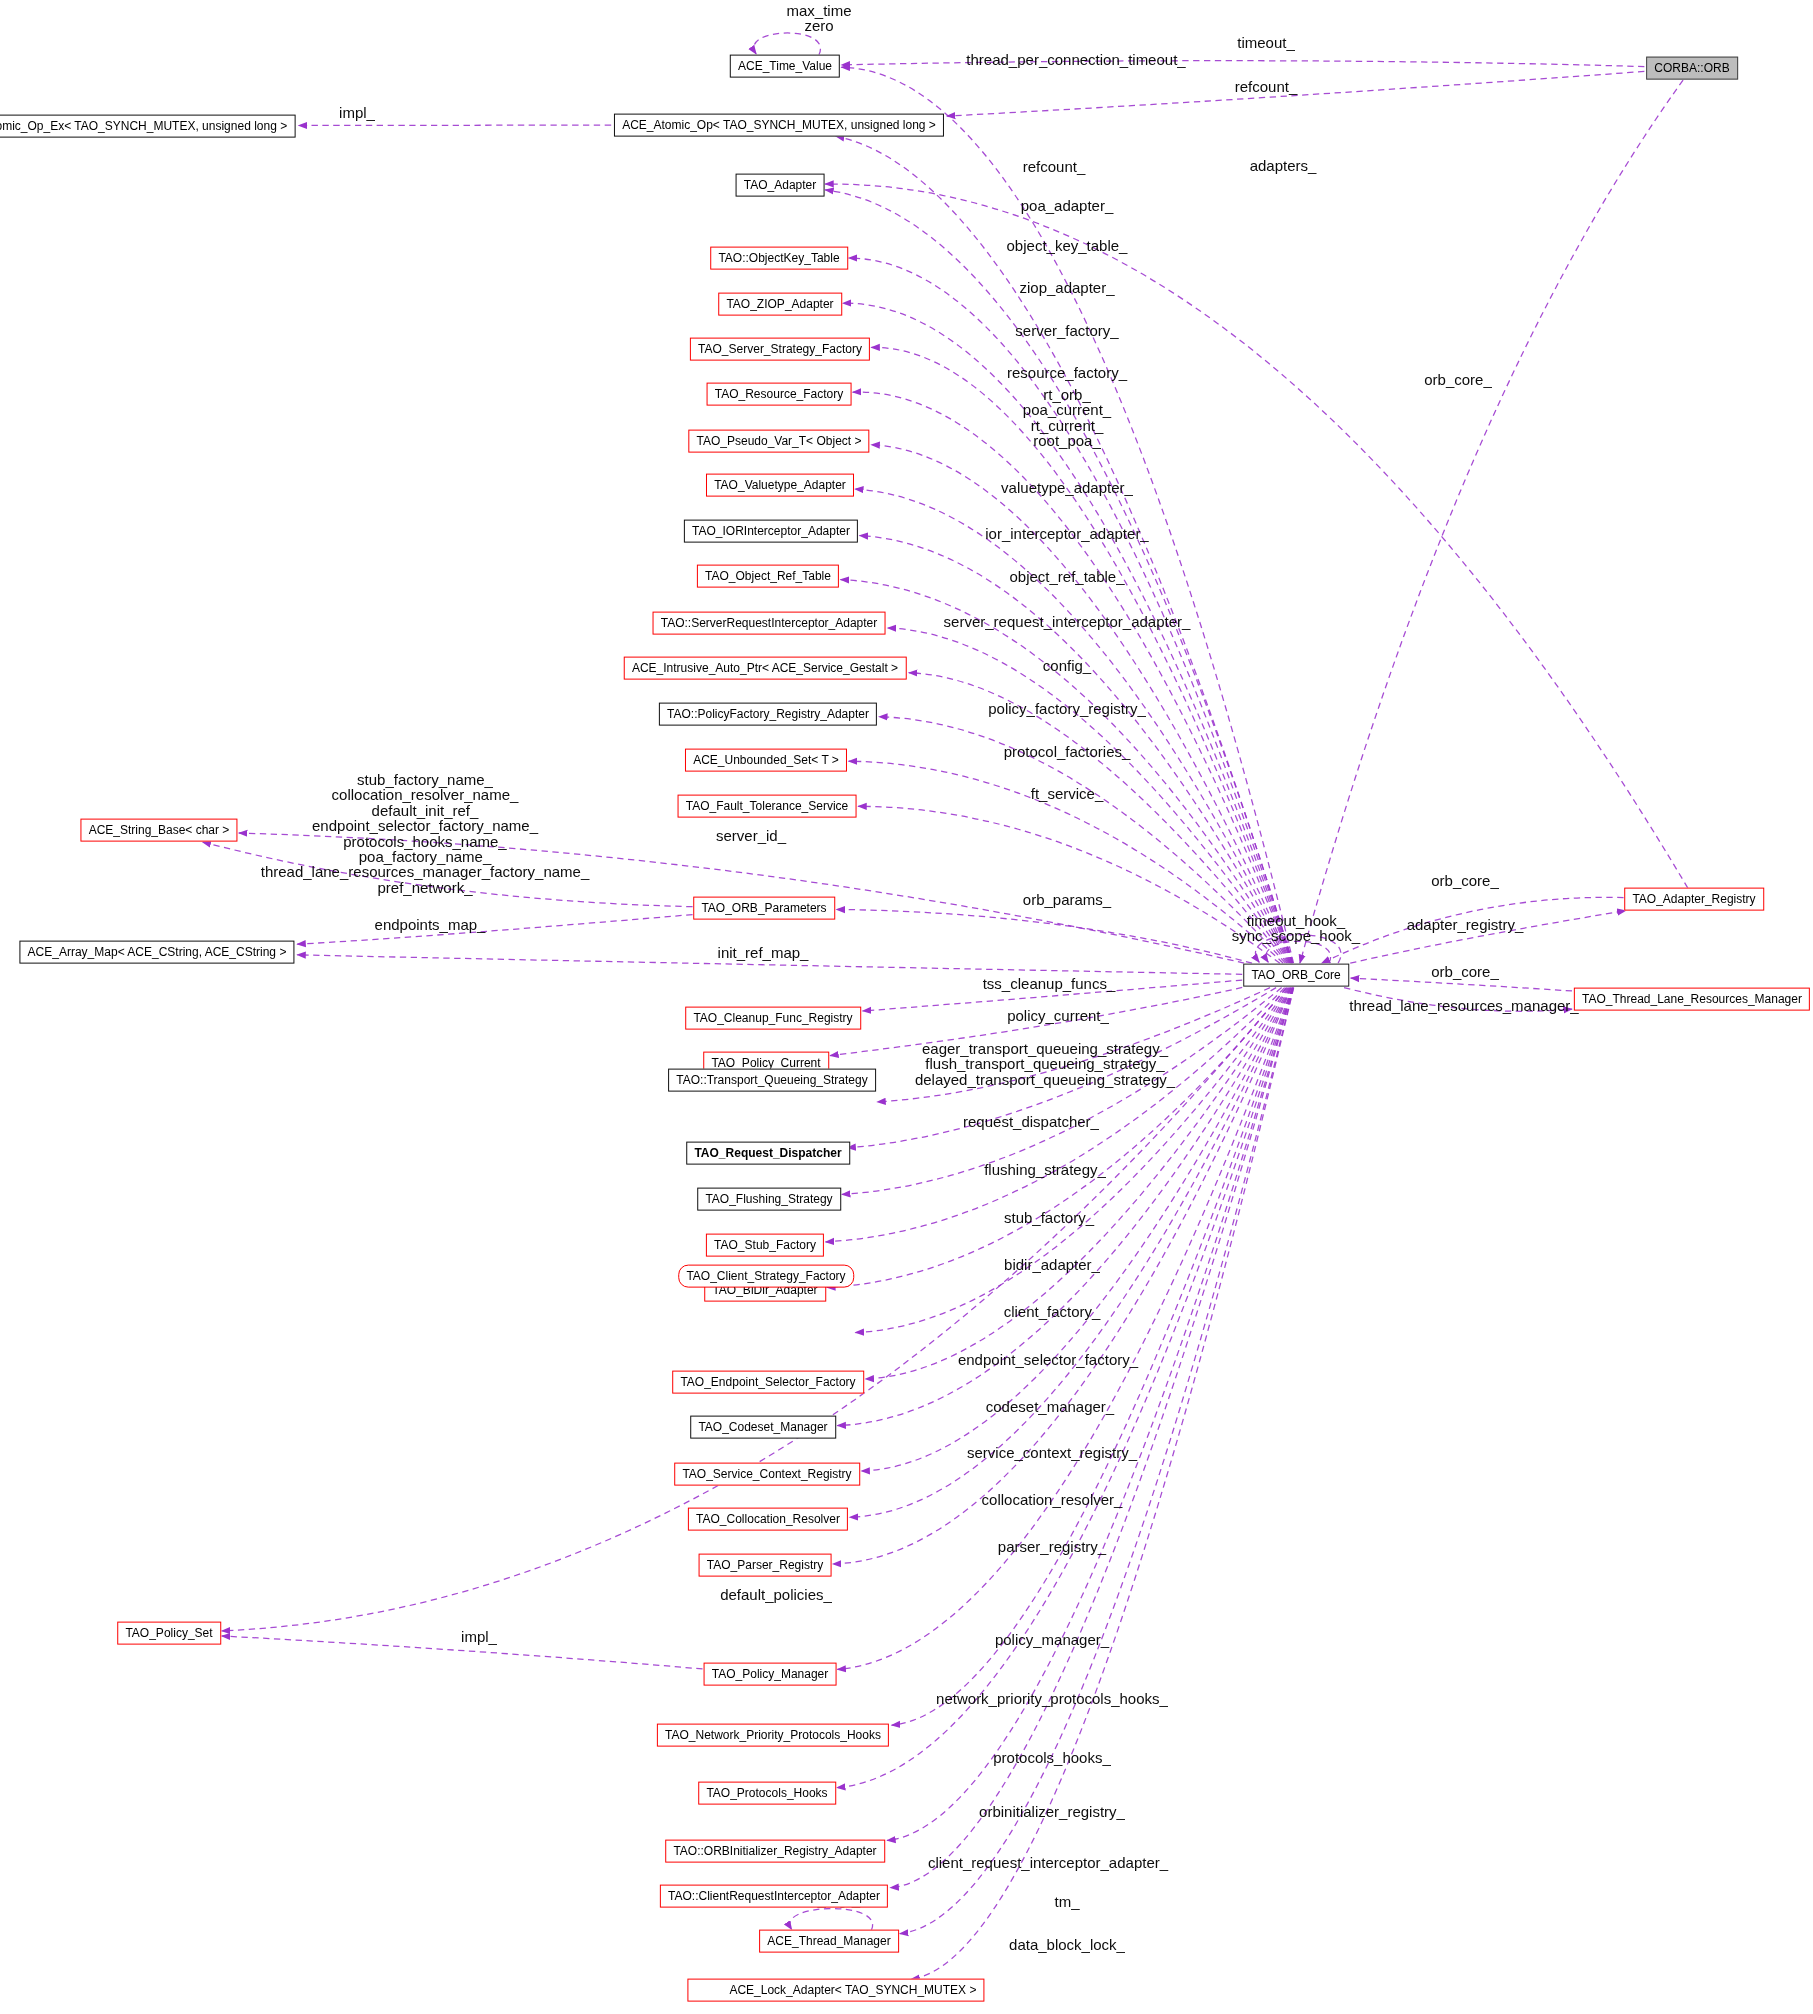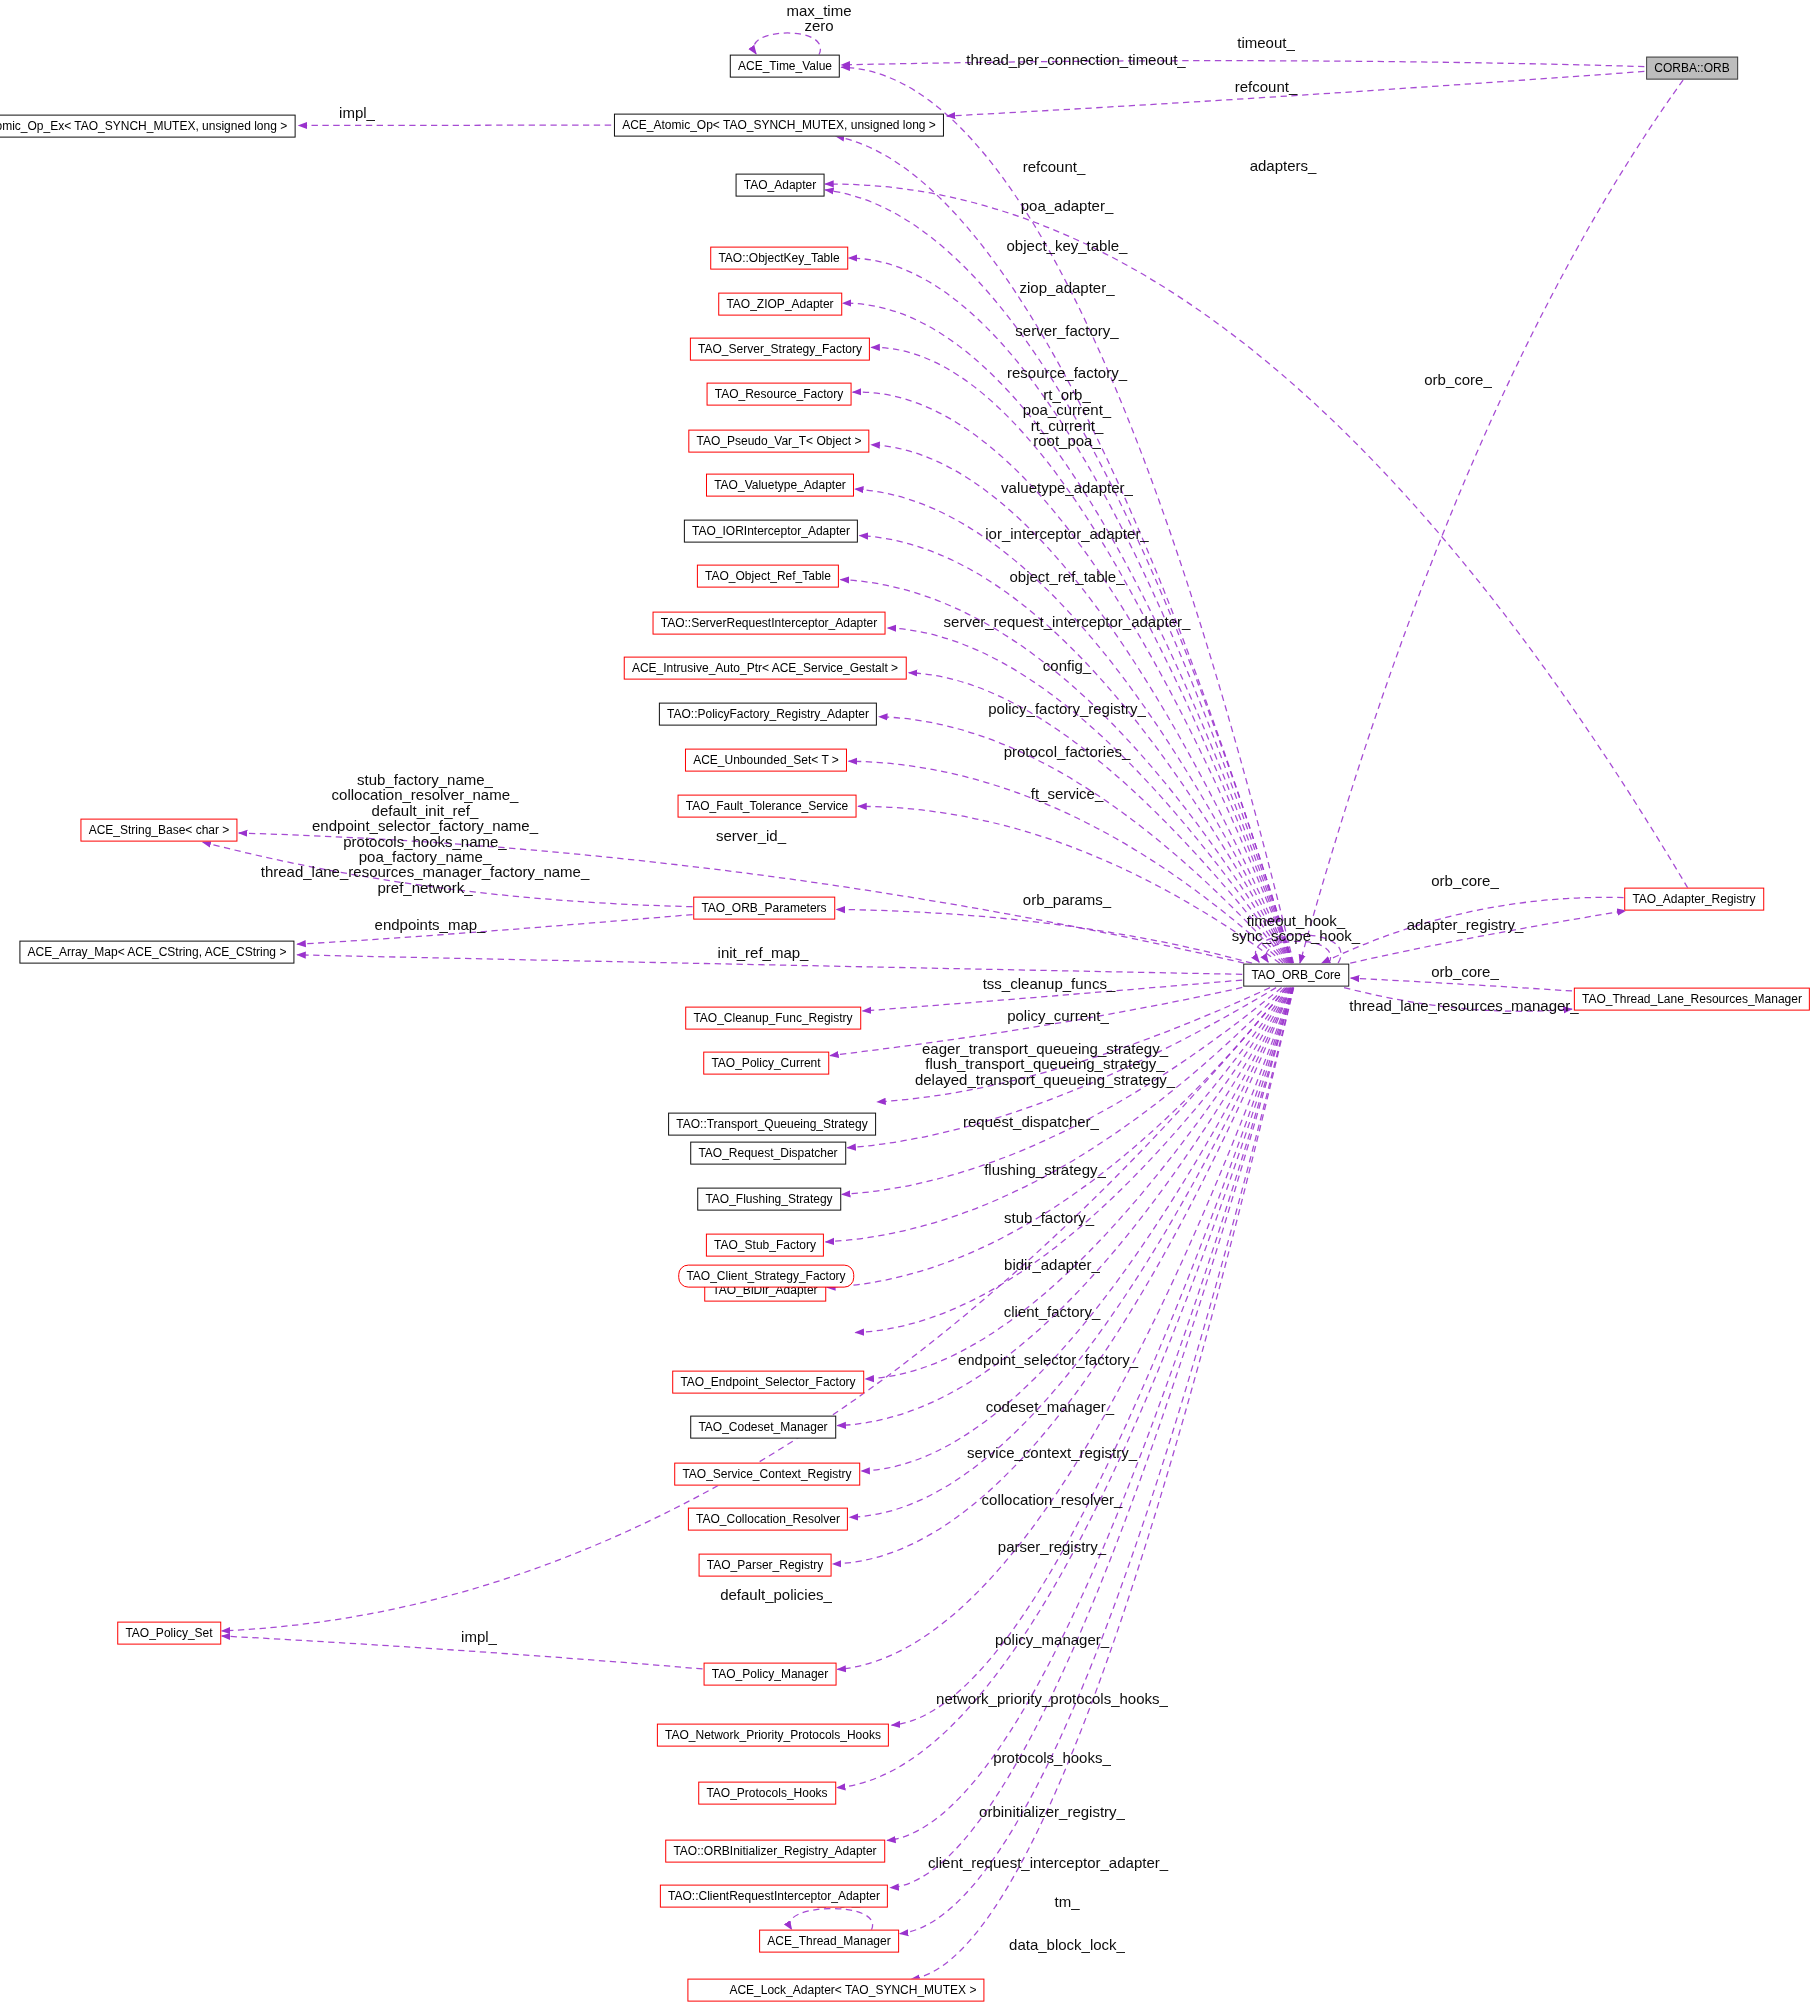--- a/index.html
+++ b/index.html
@@ -102,22 +102,22 @@
       <div class="node red" style="left: 766px; top: 760px;">ACE_Unbounded_Set&lt; T &gt;</div>
       <div class="node red" style="left: 767px; top: 806px;">TAO_Fault_Tolerance_Service</div>
       <div class="node red" style="left: 159px; top: 830px;">ACE_String_Base&lt; char &gt;</div>
       <div class="node red" style="left: 764px; top: 908px;">TAO_ORB_Parameters</div>
       <div class="node black" style="left: 157px; top: 952px;">ACE_Array_Map&lt; ACE_CString, ACE_CString &gt;</div>
       <div class="node core" style="left: 1296px; top: 975px;">TAO_ORB_Core</div>
       <div class="node red" style="left: 1694px; top: 899px;">TAO_Adapter_Registry</div>
       <div class="node red" style="left: 1692px; top: 999px;">TAO_Thread_Lane_Resources_Manager</div>
       <div class="node red" style="left: 773px; top: 1018px;">TAO_Cleanup_Func_Registry</div>
       <div class="node red" style="left: 766px; top: 1063px;">TAO_Policy_Current</div>
-      <div class="node black" style="left: 772px; top: 1080px; margin-top: 44px;">TAO::Transport_Queueing_Strategy</div>
-      <div class="node black" style="left: 768px; top: 1153px;">TAO_Request_Dispatcher</div>
+      <div class="node black" style="left: 772px; top: 1080px;">TAO::Transport_Queueing_Strategy</div>
+      <div class="node black" style="left: 768px; top: 1153px; font-weight: bold;">TAO_Request_Dispatcher</div>
       <div class="node black" style="left: 769px; top: 1199px;">TAO_Flushing_Strategy</div>
       <div class="node red" style="left: 765px; top: 1245px;">TAO_Stub_Factory</div>
       <div class="node red" style="left: 765px; top: 1290px;">TAO_BiDir_Adapter</div>
       <div class="node red" style="left: 766px; top: 1276px; border-radius: 10px;">TAO_Client_Strategy_Factory</div>
       <div class="node red" style="left: 768px; top: 1382px;">TAO_Endpoint_Selector_Factory</div>
       <div class="node black" style="left: 763px; top: 1427px;">TAO_Codeset_Manager</div>
       <div class="node red" style="left: 767px; top: 1474px;">TAO_Service_Context_Registry</div>
       <div class="node red" style="left: 768px; top: 1519px;">TAO_Collocation_Resolver</div>
       <div class="node red" style="left: 765px; top: 1565px;">TAO_Parser_Registry</div>
       <div class="node red" style="left: 169px; top: 1633px;">TAO_Policy_Set</div>

